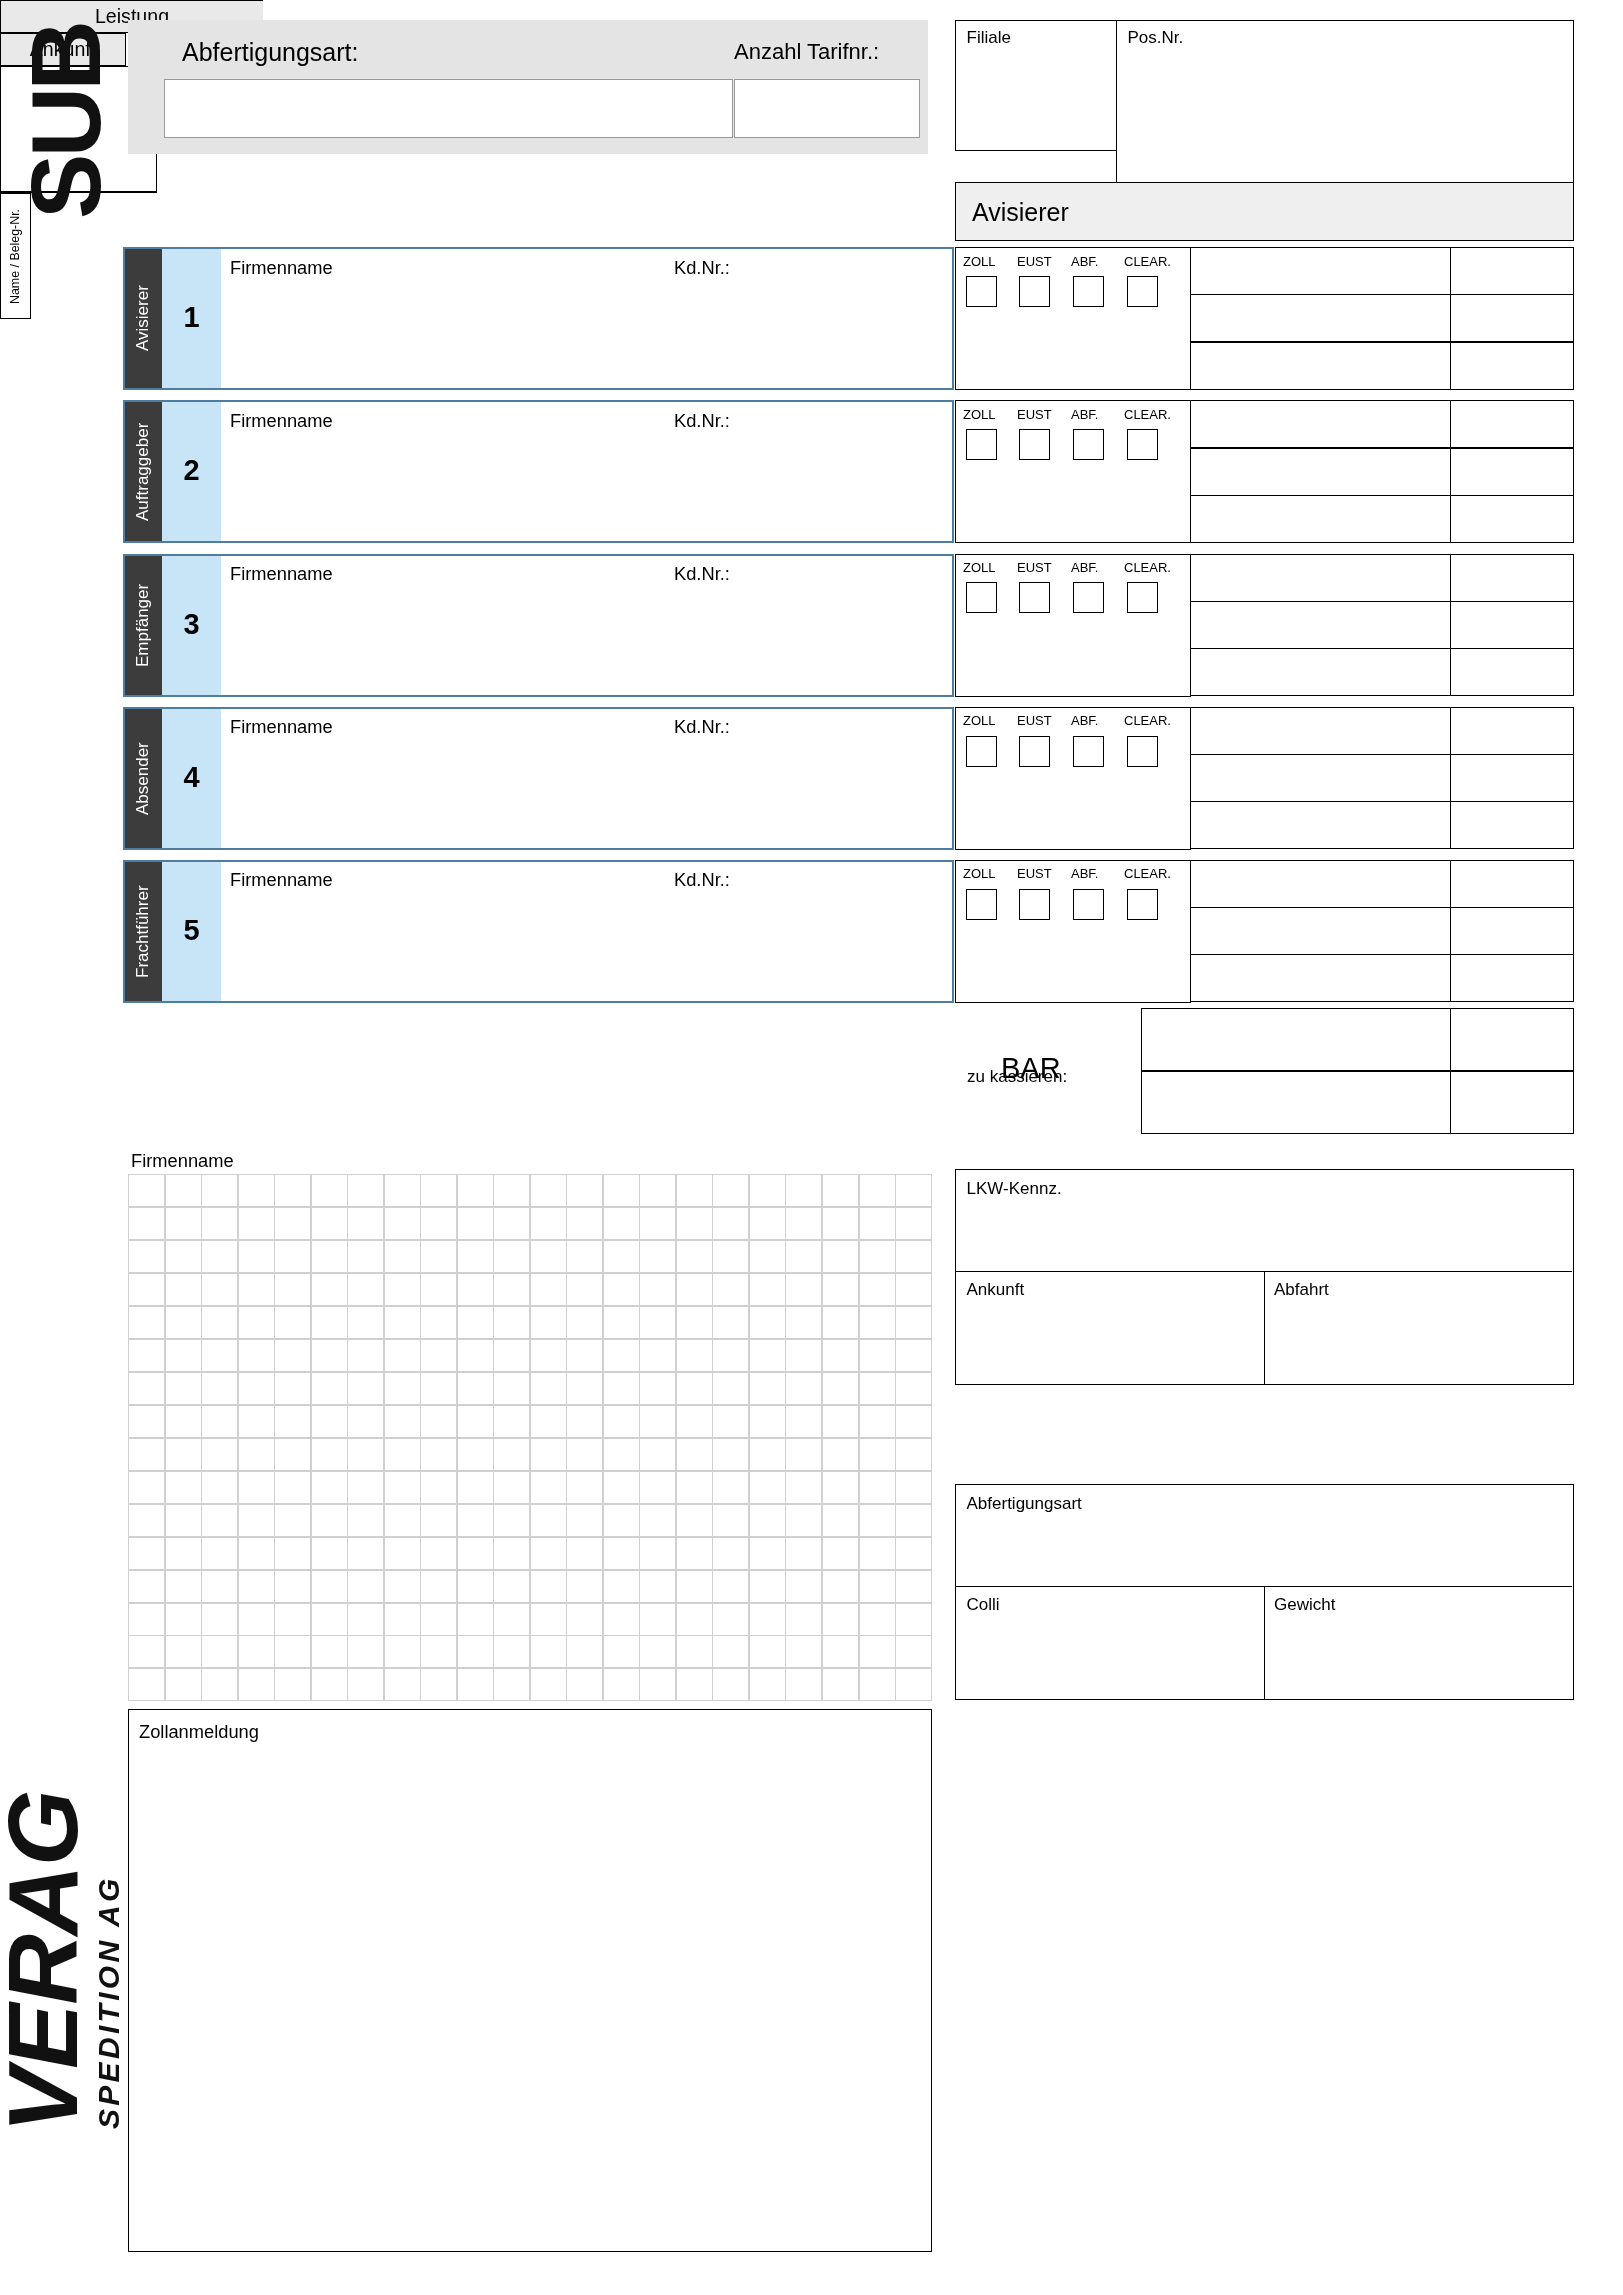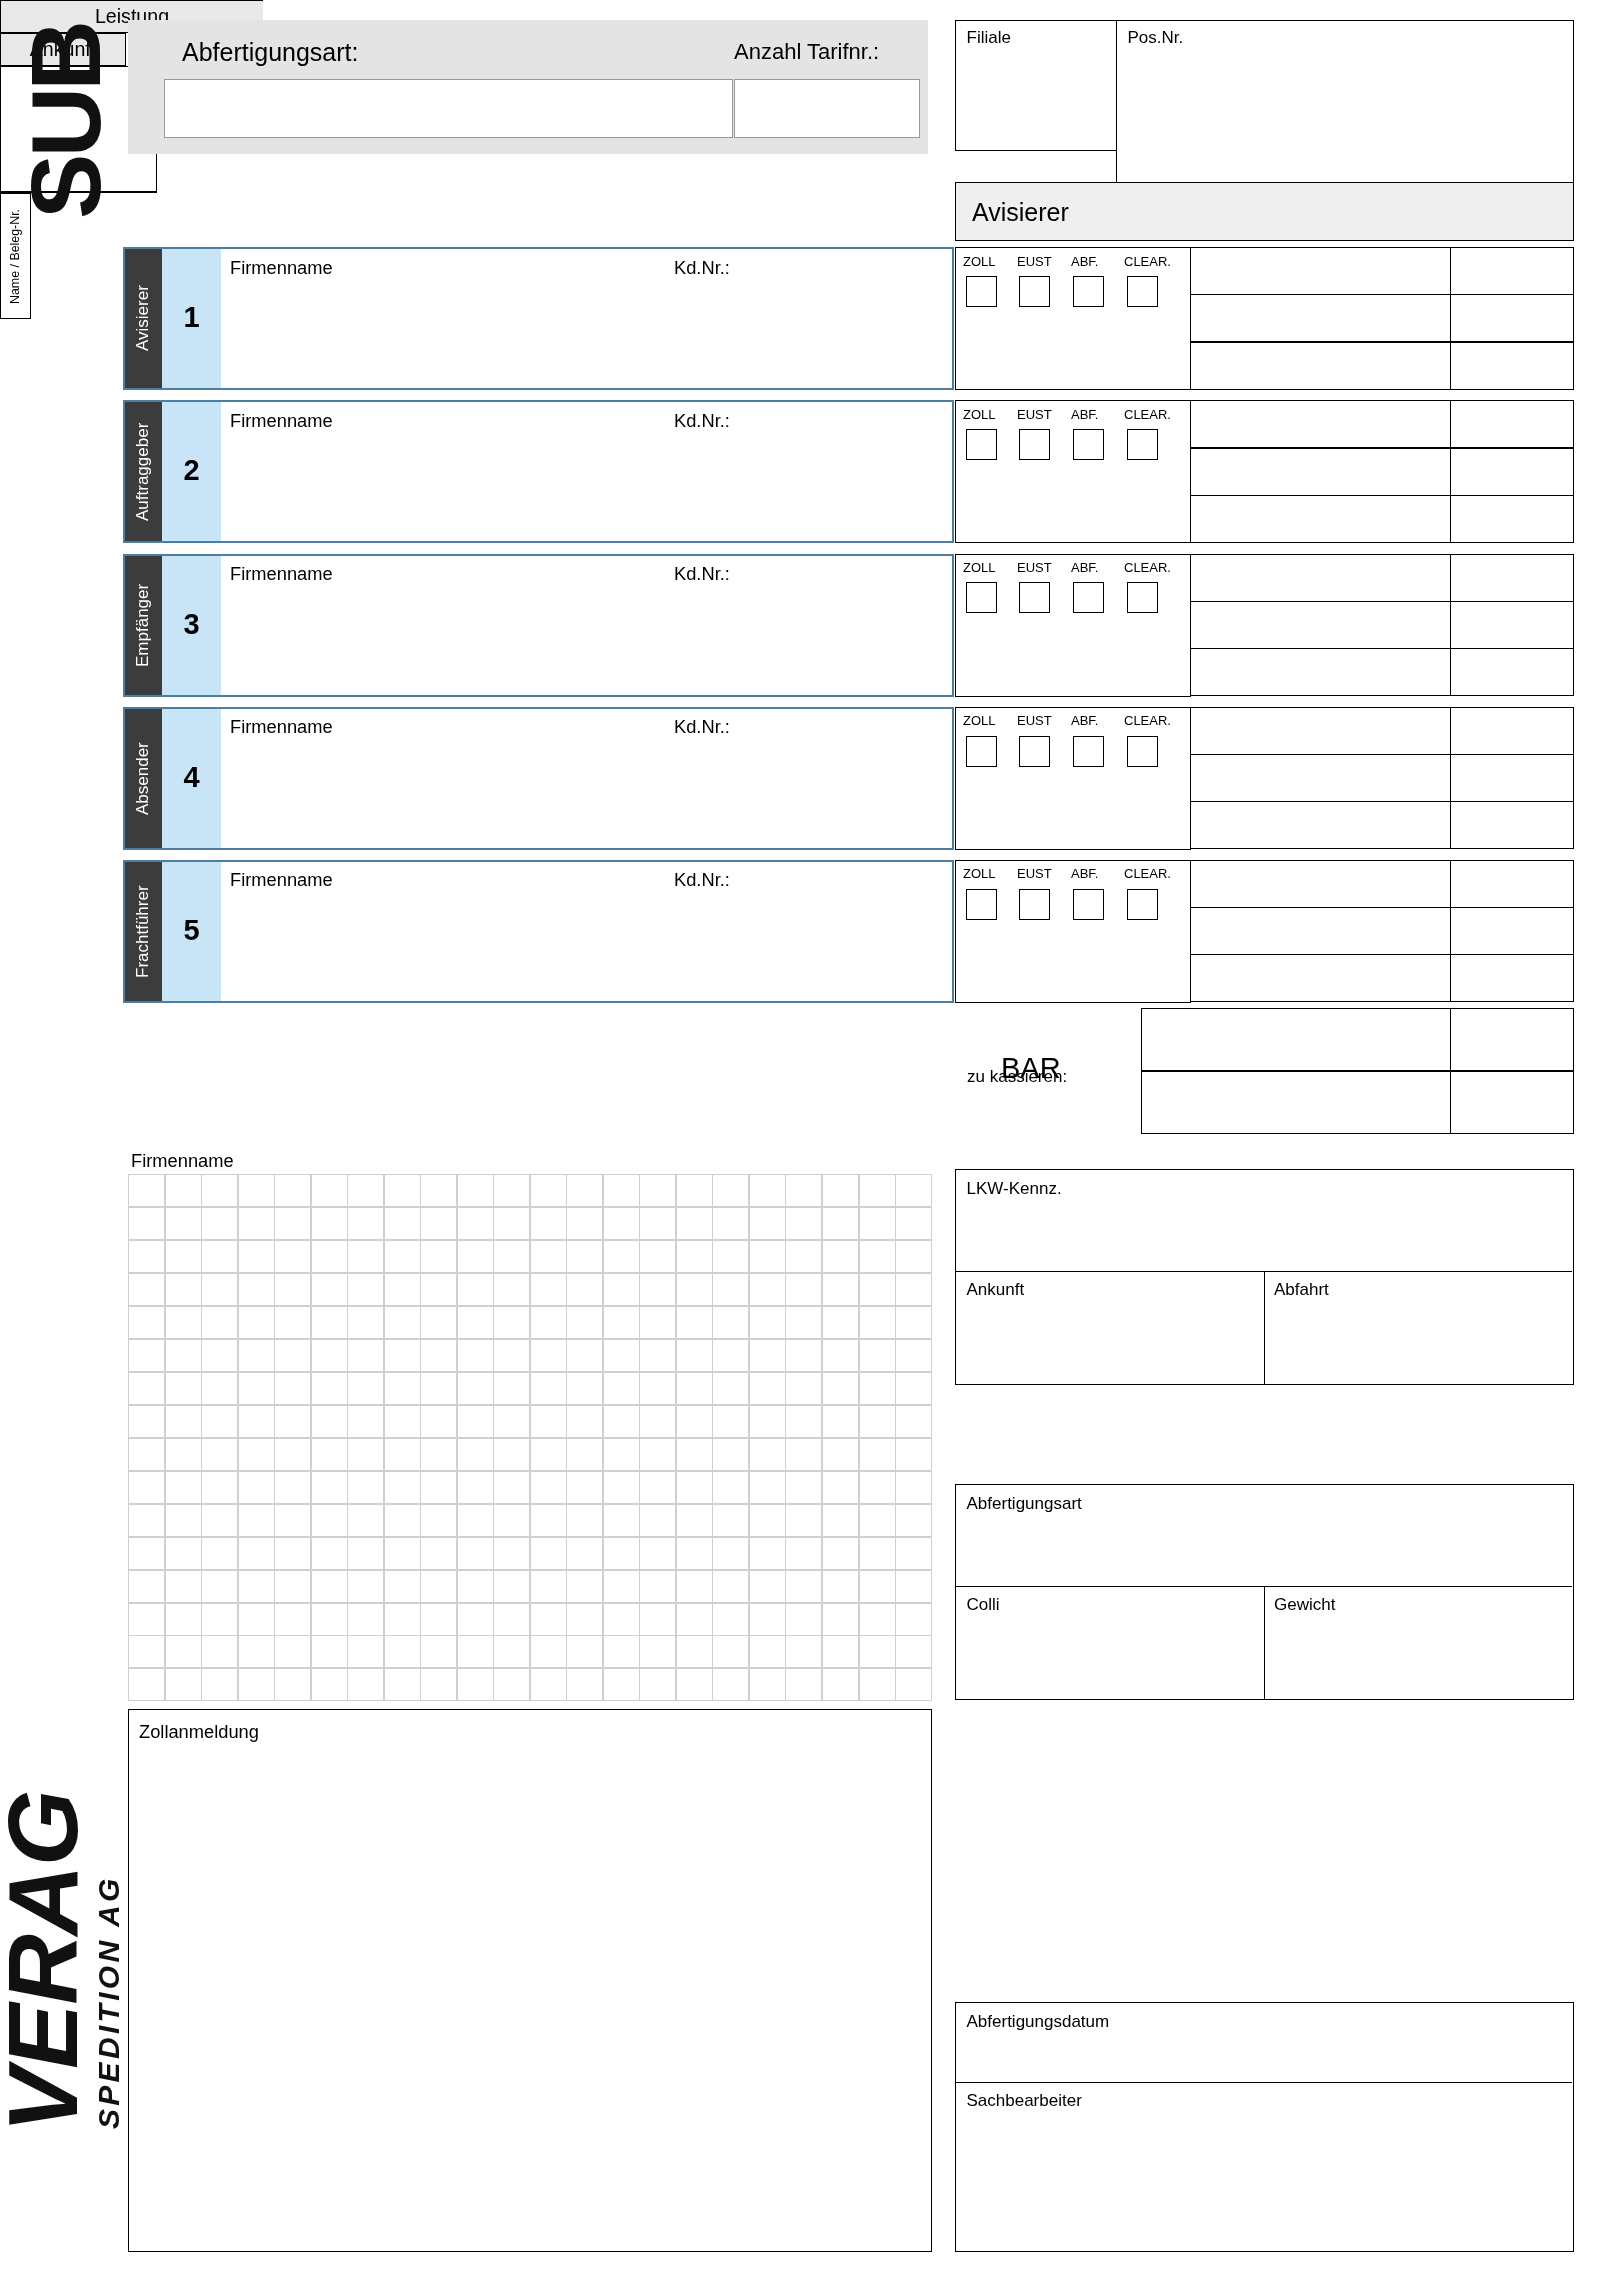--- a/index.html
+++ b/index.html
@@ -724,20 +724,15 @@
   </div>
 
   <div class="box" style="left:955px; top:1484px; width:619px; height:216px;">
     <div class="divider-h" style="left:0; top:101px; width:616px;"></div>
     <div class="divider-v" style="left:308px; top:101px; height:114px;"></div>
     <div class="lbl" style="left:10.5px; top:9.2px;">Abfertigungsart</div>
     <div class="lbl" style="left:10.5px; top:110px;">Colli</div>
     <div class="lbl" style="left:318px; top:110px;">Gewicht</div>
   </div>
 
-  <div class="box" style="left:955px; top:2002px; width:619px; height:250px;">
-    <div class="divider-h" style="left:0; top:79px; width:616px;"></div>
-    <div class="lbl" style="left:10.5px; top:9.2px;">Abfertigungsdatum</div>
-    <div class="lbl" style="left:10.5px; top:88px;">Sachbearbeiter</div>
-  </div>
 
 </div>
 
 
 </body></html>

